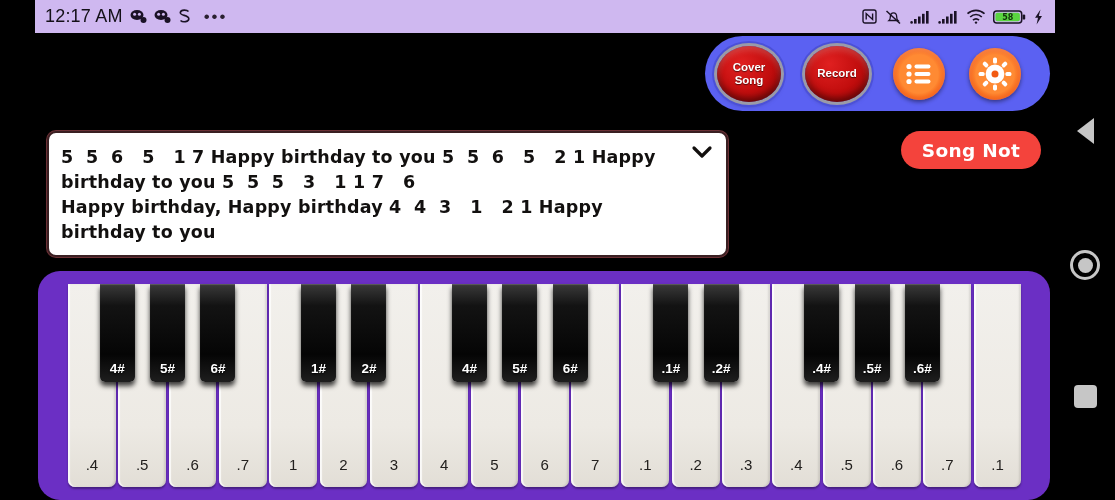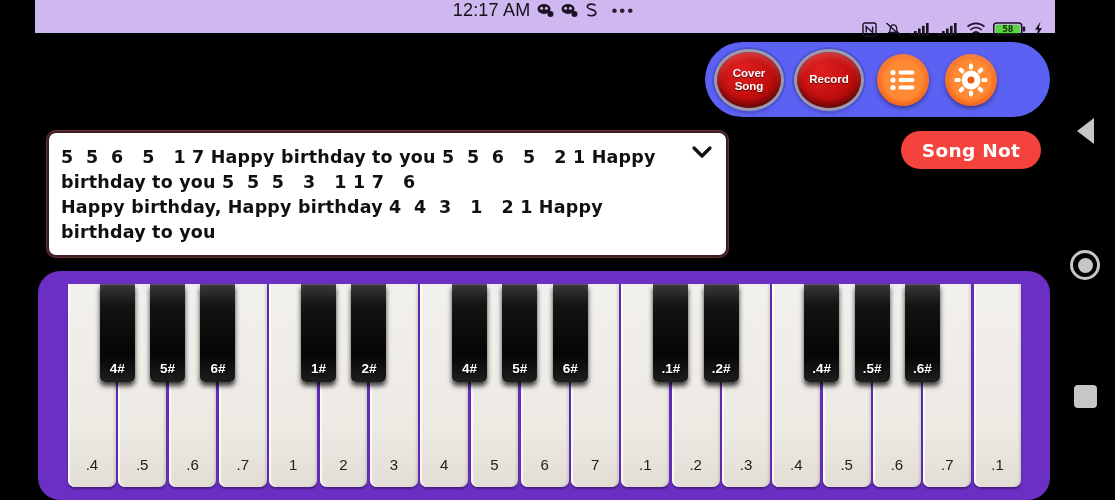--- a/index.html
+++ b/index.html
@@ -11,37 +11,35 @@
   }
   #screen { position: relative; width: 1115px; height: 500px; background: #000; }
 
   
   #statusbar {
     position: absolute; left: 35px; top: 0; width: 1020px; height: 33px;
     background: #cfb8f0;
     display: flex; align-items: center;
     padding: 0 12px 0 10px;
     color: #1b1226;
-    flex-direction: column;
   }
   #sb-left { display: flex; align-items: center; gap: 7px; }
   #sb-clock { font-size: 18px; font-weight: 400; letter-spacing: .2px; color: #141018; }
   #sb-right { margin-left: auto; display: flex; align-items: center; gap: 8px; }
   .sb-ico { display: block; }
   .dots { letter-spacing: 2px; font-size: 17px; color: #2a2030; margin-left: 6px; }
 
   
   #toolbar {
     position: absolute; left: 705px; top: 36px; width: 345px; height: 75px;
     background: #5b61f2;
     border-radius: 38px;
     display: flex; align-items: center;
     padding: 0 12px;
-    gap: 16px;
-    margin-top: 6px;
+    gap: 24px;
   }
   .redbtn {
     width: 54px; height: 54px; border-radius: 50%;
     background: radial-gradient(circle at 38% 32%, #e02020 0%, #c10d0d 55%, #8c0606 100%);
     box-shadow: 0 0 0 3px #9a9aa8, 0 0 0 5px #4b50d8, 0 3px 5px rgba(0,0,0,.55),
                 inset 0 -4px 7px rgba(0,0,0,.45), inset 0 4px 6px rgba(255,255,255,.20);
     display: flex; flex-direction: column; align-items: center; justify-content: center;
     color: #fff; font-size: 11px; font-weight: bold; line-height: 1.05;
     text-shadow: 0 1px 1px rgba(0,0,0,.6);
     cursor: pointer; border: none; flex: 0 0 auto;

